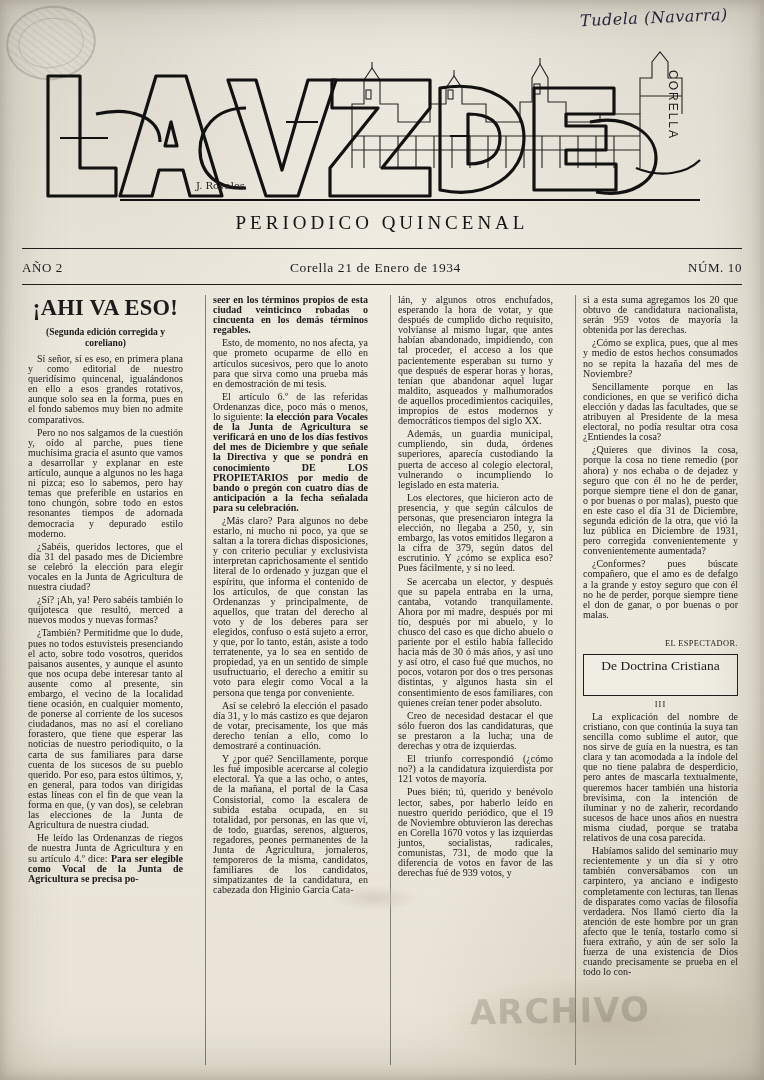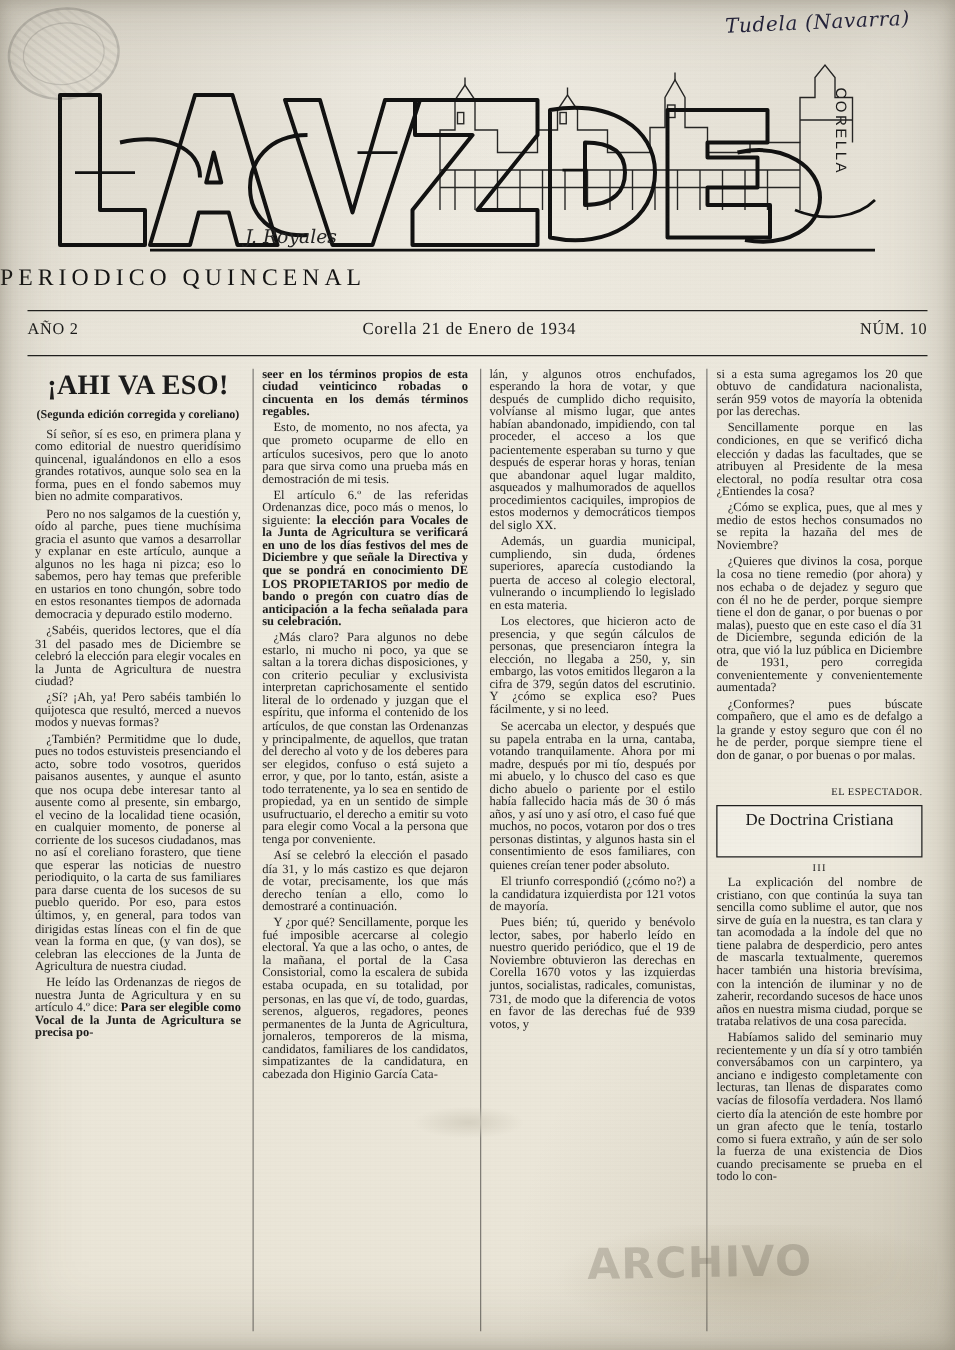--- a/index.html
+++ b/index.html
@@ -51,46 +51,46 @@
   .handwrite{
     position:absolute;right:36px;top:8px;
     font-family:"DejaVu Serif", serif;
     font-style:italic;font-size:16px;color:#1f1f3a;
     transform:rotate(-2.5deg);
     letter-spacing:.5px;
   }
   .logo-wrap{position:absolute;left:0;top:18px;width:764px;height:190px;}
   .sig{
     position:absolute;left:196px;top:180px;
-    font-family:"DejaVu Serif", serif;font-style:italic;font-size:15px;color:#222;
+    font-family:"DejaVu Serif", serif;font-size:10px;color:#222;
   }
   .subtitle{
-    position:absolute;left:0;top:212px;width:764px;
+    position:absolute;left:0;top:212px;width:764px;text-align:center;
     font-family:"Liberation Serif", serif;
     font-size:19px;letter-spacing:4px;color:#141414;
   }
   .rule{
     position:absolute;left:22px;right:22px;top:248px;height:0;
     border-top:1.6px solid #1d1d1d;
   }
   .rule2{
     position:absolute;left:22px;right:22px;top:284px;height:0;
     border-top:1.6px solid #1d1d1d;
   }
   .issueline{
     position:absolute;left:22px;right:22px;top:255px;height:26px;
-    display:flex;justify-content:space-between;
+    display:flex;align-items:center;justify-content:space-between;
     font-size:13px;letter-spacing:.6px;
   }
   .issueline .center{font-size:13.5px;}
 
   
   .cols{
     position:absolute;left:20px;top:295px;width:726px;height:770px;
-    display:flex;gap:0;
+    display:flex;gap:13px;
   }
   .col{width:168px;padding:0 8px;position:relative;}
   .col + .col{border-left:1px solid rgba(0,0,0,.0);}
   .colsep{
     position:absolute;top:0;bottom:0;width:0;border-left:1px solid rgba(40,40,40,.55);
   }
   .col p{
     margin:0 0 3px 0;
     font-size:10px;
     line-height:10.1px;
@@ -240,29 +240,30 @@
       <p class="ind">Así se celebró la elección el pasado día 31, y lo más castizo es que dejaron de votar, precisamente, los que más derecho tenían a ello, como lo demostraré a continuación.</p>
       <p class="ind">Y ¿por qué? Sencillamente, porque les fué imposible acercarse al colegio electoral. Ya que a las ocho, o antes, de la mañana, el portal de la Casa Consistorial, como la escalera de subida estaba ocupada, en su totalidad, por personas, en las que ví, de todo, guardas, serenos, algueros, regadores, peones permanentes de la Junta de Agricultura, jornaleros, temporeros de la misma, candidatos, familiares de los candidatos, simpatizantes de la candidatura, en cabezada don Higinio García Cata-</p>
     </div>
 
     <div class="col">
       <div class="colsep" style="left:0"></div>
       <p>lán, y algunos otros enchufados, esperando la hora de votar, y que después de cumplido dicho requisito, volvíanse al mismo lugar, que antes habían abandonado, impidiendo, con tal proceder, el acceso a los que pacientemente esperaban su turno y que después de esperar horas y horas, tenían que abandonar aquel lugar maldito, asqueados y malhumorados de aquellos procedimientos caciquiles, impropios de estos modernos y democráticos tiempos del siglo XX.</p>
       <p class="ind">Además, un guardia municipal, cumpliendo, sin duda, órdenes superiores, aparecía custodiando la puerta de acceso al colegio electoral, vulnerando o incumpliendo lo legislado en esta materia.</p>
       <p class="ind">Los electores, que hicieron acto de presencia, y que según cálculos de personas, que presenciaron íntegra la elección, no llegaba a 250, y, sin embargo, las votos emitidos llegaron a la cifra de 379, según datos del escrutinio. Y ¿cómo se explica eso? Pues fácilmente, y si no leed.</p>
       <p class="ind">Se acercaba un elector, y después que su papela entraba en la urna, cantaba, votando tranquilamente. Ahora por mi madre, después por mi tío, después por mi abuelo, y lo chusco del caso es que dicho abuelo o pariente por el estilo había fallecido hacia más de 30 ó más años, y así uno y así otro, el caso fué que muchos, no pocos, votaron por dos o tres personas distintas, y algunos hasta sin el consentimiento de esos familiares, con quienes creían tener poder absoluto.</p>
+      <p class="ind">Creo de necesidad destacar el que sólo fueron dos las candidaturas, que se prestaron a la lucha; una de derechas y otra de izquierdas.</p>
       <p class="ind">El triunfo correspondió (¿cómo no?) a la candidatura izquierdista por 121 votos de mayoría.</p>
       <p class="ind">Pues bién; tú, querido y benévolo lector, sabes, por haberlo leído en nuestro querido periódico, que el 19 de Noviembre obtuvieron las derechas en Corella 1670 votos y las izquierdas juntos, socialistas, radicales, comunistas, 731, de modo que la diferencia de votos en favor de las derechas fué de 939 votos, y</p>
     </div>
 
     <div class="col">
       <div class="colsep" style="left:0"></div>
       <p>si a esta suma agregamos los 20 que obtuvo de candidatura nacionalista, serán 959 votos de mayoría la obtenida por las derechas.</p>
+      <p class="ind">¿Cómo se explica, pues, que al mes y medio de estos hechos consumados no se repita la hazaña del mes de Noviembre?</p>
       <p class="ind">Sencillamente porque en las condiciones, en que se verificó dicha elección y dadas las facultades, que se atribuyen al Presidente de la mesa electoral, no podía resultar otra cosa ¿Entiendes la cosa?</p>
-      <p class="ind">¿Cómo se explica, pues, que al mes y medio de estos hechos consumados no se repita la hazaña del mes de Noviembre?</p>
       <p class="ind">¿Quieres que divinos la cosa, porque la cosa no tiene remedio (por ahora) y nos echaba o de dejadez y seguro que con él no he de perder, porque siempre tiene el don de ganar, o por buenas o por malas), puesto que en este caso el día 31 de Diciembre, segunda edición de la otra, que vió la luz pública en Diciembre de 1931, pero corregida convenientemente y convenientemente aumentada?</p>
       <p class="ind">¿Conformes? pues búscate compañero, que el amo es de defalgo a la grande y estoy seguro que con él no he de perder, porque siempre tiene el don de ganar, o por buenas o por malas.</p>
       <div class="sign">EL ESPECTADOR.</div>
 
       <div class="boxhead">De Doctrina Cristiana</div>
       <div class="secnum">III</div>
       <p class="ind">La explicación del nombre de cristiano, con que continúa la suya tan sencilla como sublime el autor, que nos sirve de guía en la nuestra, es tan clara y tan acomodada a la índole del que no tiene palabra de desperdicio, pero antes de mascarla textualmente, queremos hacer también una historia brevísima, con la intención de iluminar y no de zaherir, recordando sucesos de hace unos años en nuestra misma ciudad, porque se trataba relativos de una cosa parecida.</p>
       <p class="ind">Habíamos salido del seminario muy recientemente y un día sí y otro también conversábamos con un carpintero, ya anciano e indigesto completamente con lecturas, tan llenas de disparates como vacías de filosofía verdadera. Nos llamó cierto día la atención de este hombre por un gran afecto que le tenía, tostarlo como si fuera extraño, y aún de ser solo la fuerza de una existencia de Dios cuando precisamente se prueba en el todo lo con-</p>
     </div>
   </div>

